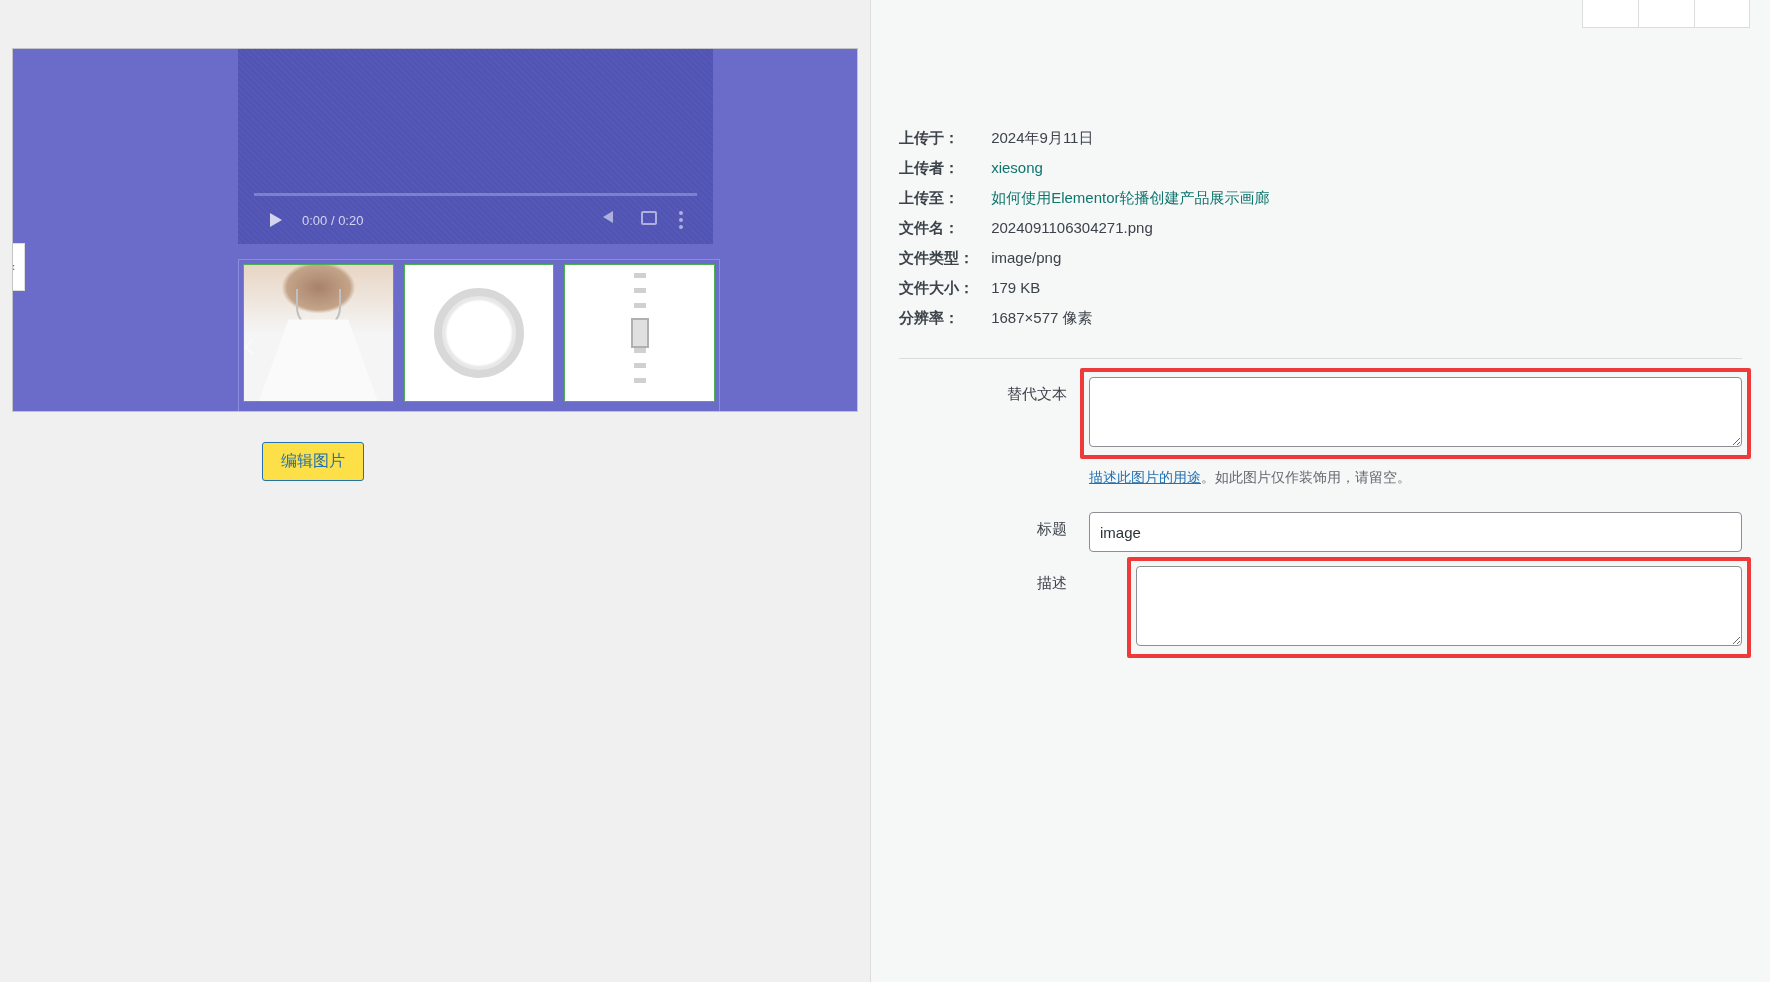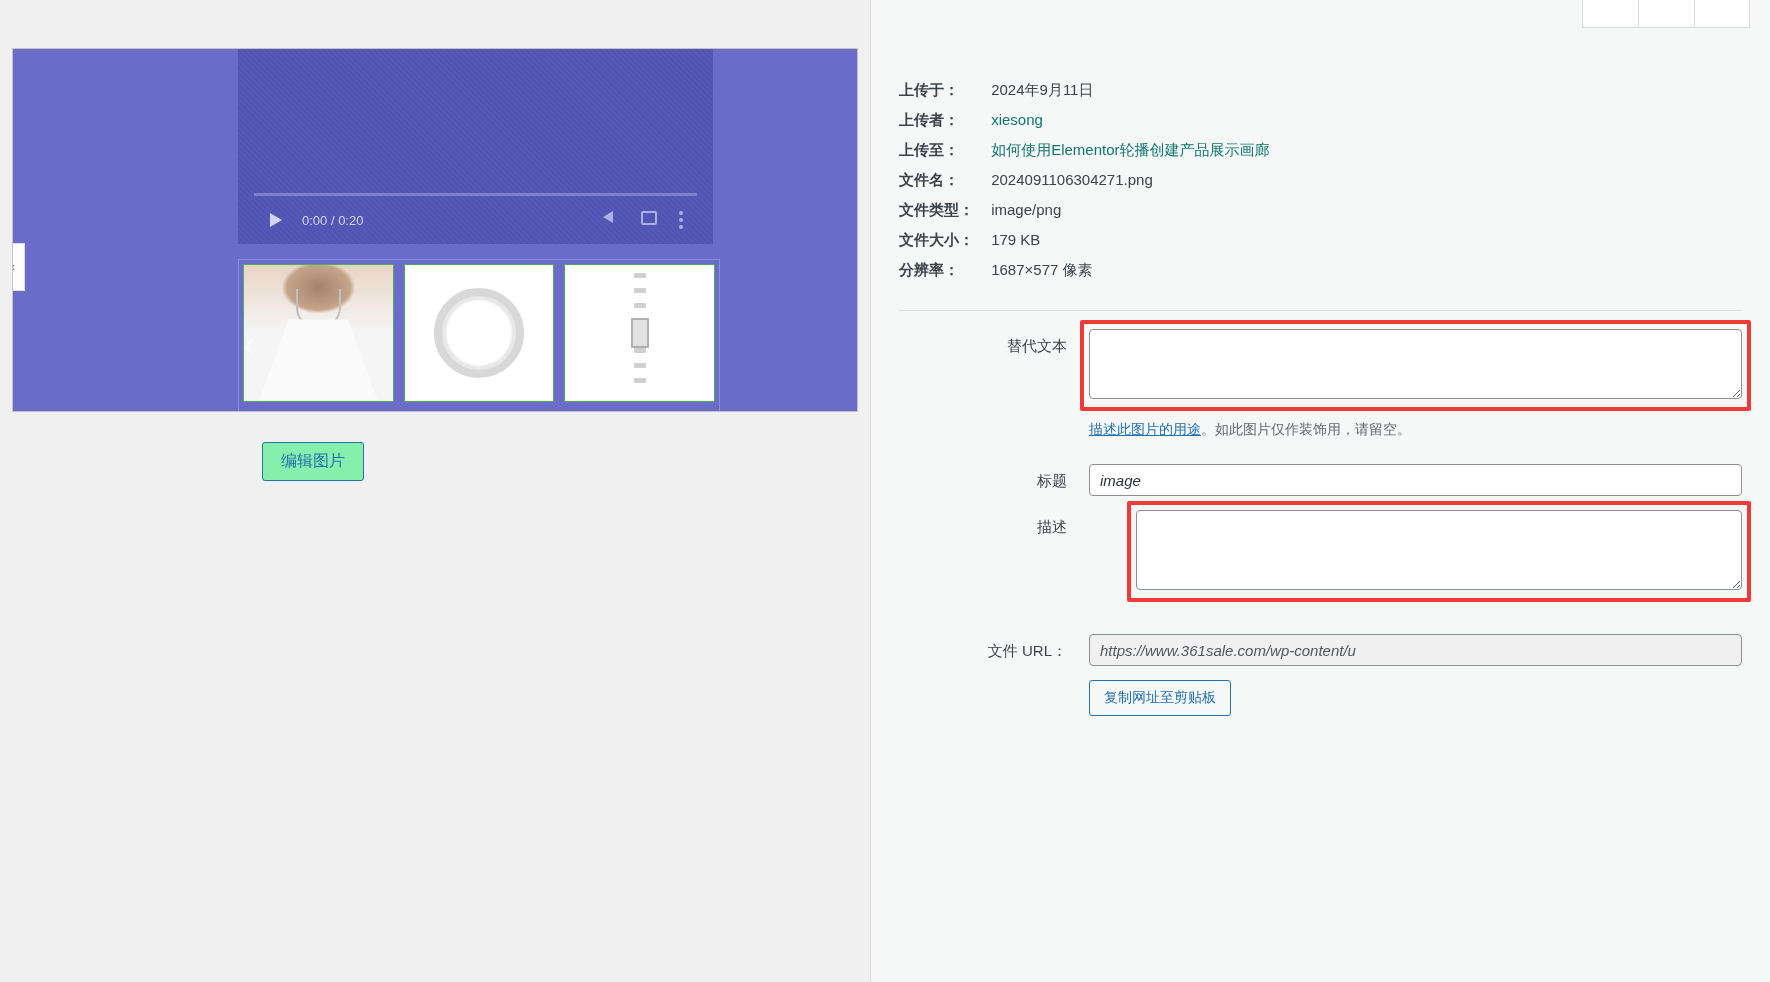--- a/index.html
+++ b/index.html
@@ -31,42 +31,42 @@
 .thumb2 { display: flex; align-items: center; justify-content: center; }
 .ring { width: 90px; height: 90px; border: 8px solid #d8d8d8; border-radius: 50%; background: radial-gradient(circle, transparent 60%, #e8e8e8 65%); }
 .thumb3 { display: flex; align-items: center; justify-content: center; }
 .chain { width: 12px; height: 120px; background: repeating-linear-gradient(0deg, #fff 0px, #fff 10px, #d0d0d0 10px, #d0d0d0 15px); position: relative; }
 .clasp { position: absolute; top: 50%; left: -3px; width: 18px; height: 30px; border: 2px solid #b0b0b0; background: #e0e0e0; transform: translateY(-50%); }
 .slide-nav { position: absolute; top: 50%; transform: translateY(-50%); width: 30px; height: 40px; display: flex; align-items: center; justify-content: center; color: rgba(255,255,255,0.4); font-size: 36px; cursor: pointer; }
 .slide-prev { left: -5px; }
 .slide-next { right: -5px; }
 .side-arrow { position: absolute; left: -12px; top: 194px; width: 24px; height: 48px; background: #fff; border: 1px solid #ddd; display: flex; align-items: center; justify-content: center; color: #666; font-size: 12px; cursor: pointer; }
 
-.edit-btn { margin: 30px 0 0 250px; display: inline-block; padding: 8px 18px; border: 1px solid #2271b1; color: #2271b1; background: #86efac; font-size: 16px; border-radius: 3px; cursor: pointer; }
+.edit-btn { margin: 30px 0 0 250px; display: inline-block; padding: 8px 18px; border: 1px solid #2271b1; color: #2271b1; background: #fde047; font-size: 16px; border-radius: 3px; cursor: pointer; }
 
 .right-panel { flex: 1; background: #f6f7f7; border-left: 1px solid #dcdcde; padding: 78px 28px 20px 28px; position: relative; }
 .tabs-stub { position: absolute; right: 20px; top: 0; display: flex; }
 .tab-stub { width: 56px; height: 28px; border-left: 1px solid #dcdcde; border-bottom: 1px solid #dcdcde; background: #fff; }
 .tab-stub:last-child { border-right: 1px solid #dcdcde; }
 
-.meta-block { margin-bottom: 28px; }
+.meta-block { margin-bottom: 28px; margin-top: 48px; }
 .meta-row { margin-bottom: 6px; font-size: 15px; line-height: 1.6; }
 .meta-label { font-weight: 600; display: inline-block; min-width: 88px; }
 .meta-value { color: #3c434a; }
 .meta-link { color: #0f766e; cursor: pointer; }
 .divider { height: 1px; background: #dcdcde; margin: 18px 0; }
 
 .form-row { display: flex; margin-bottom: 24px; align-items: flex-start; }
 .form-label { flex: 0 0 190px; text-align: right; padding-right: 22px; padding-top: 8px; font-size: 15px; color: #3c434a; }
 .form-field { flex: 1; }
 .highlight-box { border: 4px solid #ef3a3a; padding: 5px; margin: -9px -9px 8px -9px; border-radius: 2px; }
 textarea.inp, input.inp { width: 100%; border: 1px solid #8c8f94; border-radius: 4px; padding: 8px 10px; font-size: 15px; font-family: inherit; background: #fff; color: #2c3338; max-width: 100%; }
 textarea.inp { resize: vertical; min-height: 70px; }
 textarea.inp.tall { min-height: 80px; }
-input.inp { height: 32px; font-style: italic; }
+input.inp { height: 40px; }
 input.inp[readonly] { background: #f0f0f1; color: #50575e; }
 .help-text { font-size: 14px; color: #646970; line-height: 1.5; margin-top: 6px; }
 .help-text a { color: #2271b1; text-decoration: underline; cursor: pointer; }
 .copy-btn { margin-top: 14px; padding: 8px 14px; border: 1px solid #2271b1; color: #2271b1; background: #f6f7f7; font-size: 14px; border-radius: 3px; cursor: pointer; display: inline-block; }
 </style>
 </head>
 <body>
 
 <div class="wrap">
   <div class="left-panel">
@@ -175,22 +175,15 @@
 
     <div class="form-row" style="margin-top:-10px;gap:47px;">
       <div class="form-label">描述</div>
       <div class="form-field">
         <div class="highlight-box">
           <textarea class="inp tall" style=""></textarea>
         </div>
       </div>
     </div>
 
-    <div class="form-row">
-      <div class="form-label">文件 URL：</div>
-      <div class="form-field">
-        <input type="text" class="inp" readonly="" value="https://www.361sale.com/wp-content/u" style="">
-        <button class="copy-btn">复制网址至剪贴板</button>
-      </div>
-    </div>
 
   </div>
 </div>
 
 </body></html>

